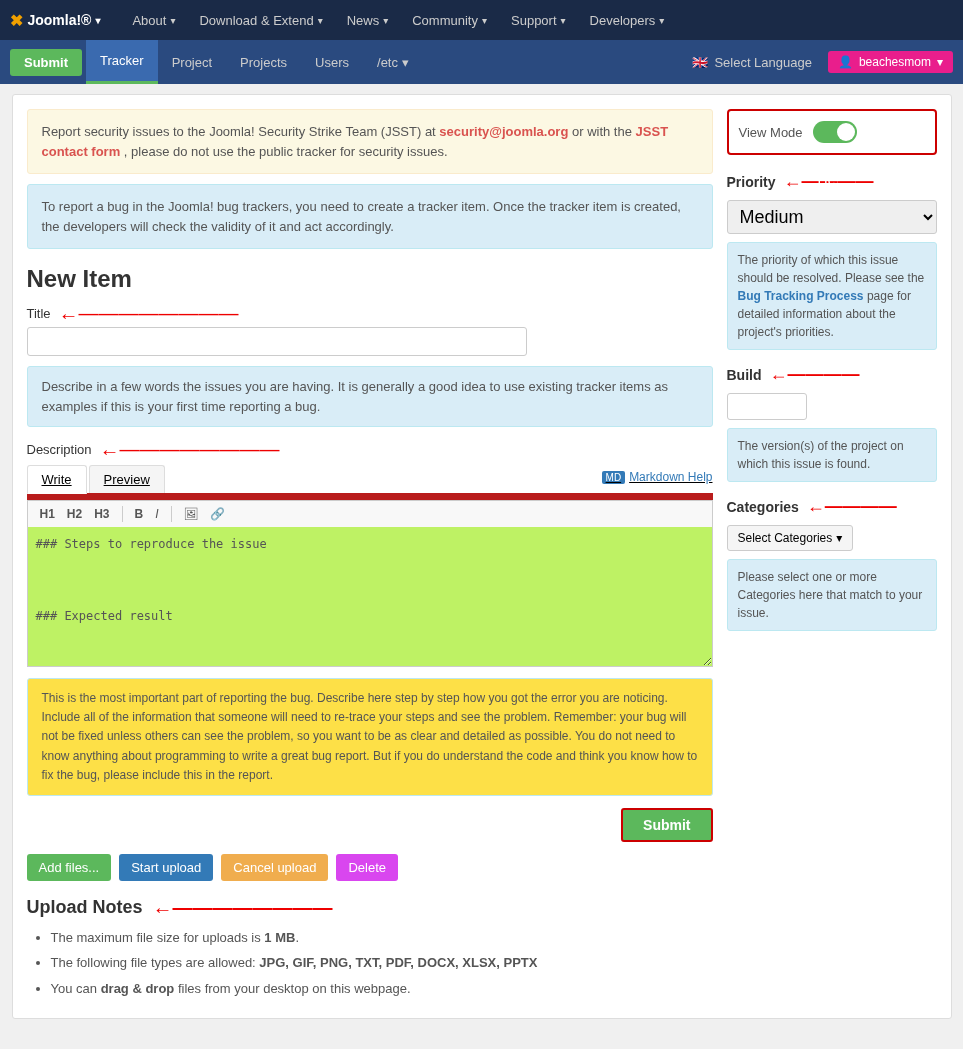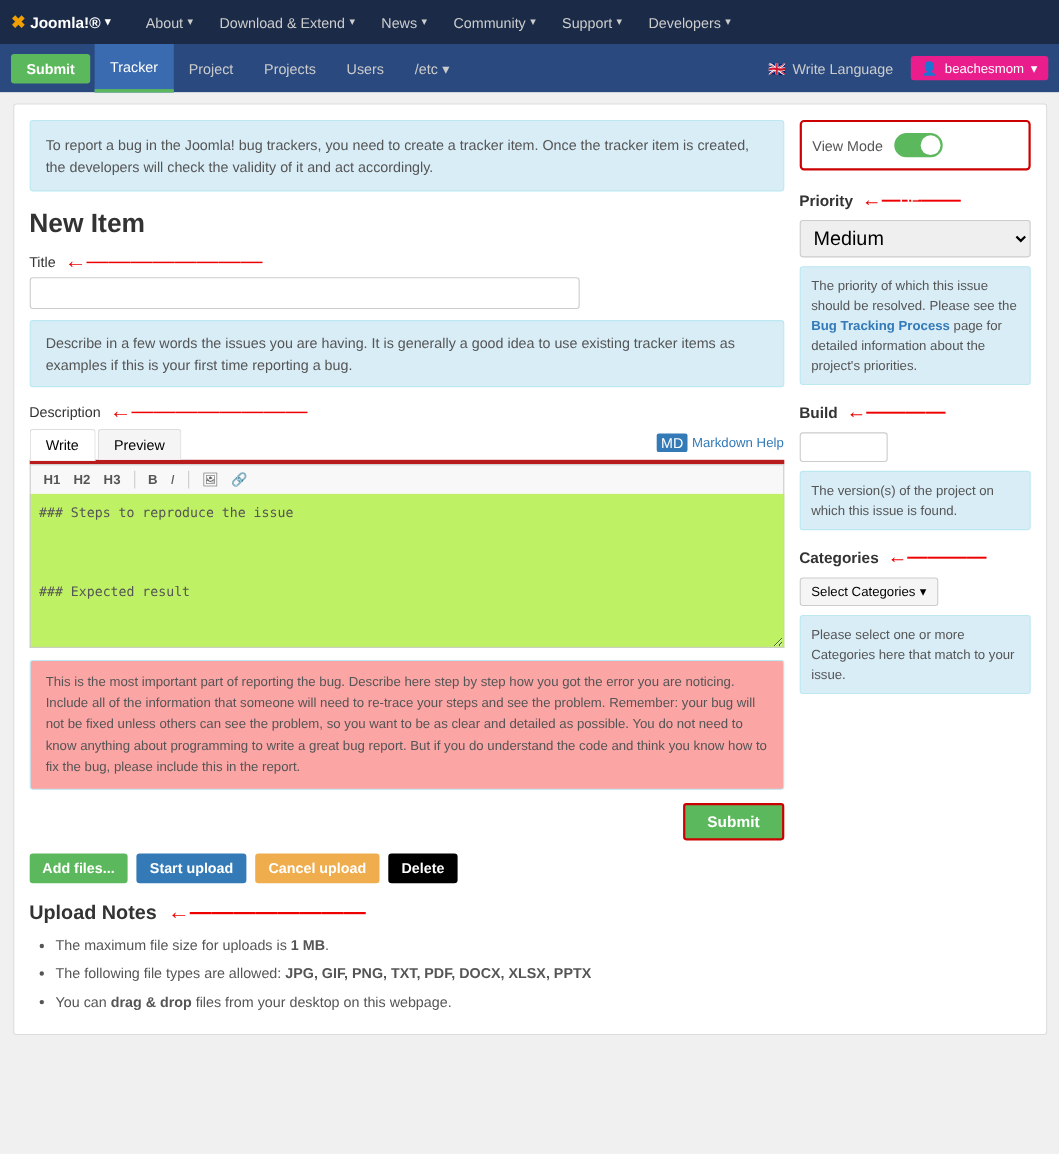--- a/index.html
+++ b/index.html
@@ -162,22 +162,23 @@
       padding: 10px 14px;
       margin-bottom: 12px;
       font-size: 13px;
       color: #555;
       line-height: 1.5;
     }
 
     
     .tabs-row {
       display: flex;
-      border-bottom: 4px solid #b91c1c;
+      border-bottom: 7px solid #b91c1c;
       margin-bottom: 0;
+      text-decoration: underline;
     }
     .tab-btn {
       padding: 6px 14px;
       border: 1px solid #ddd;
       border-bottom: none;
       background: #f5f5f5;
       cursor: pointer;
       font-size: 13px;
       border-radius: 3px 3px 0 0;
       margin-right: 2px;
@@ -230,21 +231,21 @@
       font-size: 12px;
       padding: 8px;
       resize: vertical;
       background: #bef264;
       line-height: 1.5;
       color: #555;
     }
 
     
     .desc-hint {
-      background: #fca5a5;
+      background: #fde047;
       border: 1px solid #bce8f1;
       padding: 10px 14px;
       border-radius: 3px;
       font-size: 12px;
       color: #555;
       margin-top: 8px;
       line-height: 1.6;
     }
 
     
@@ -270,26 +271,25 @@
       gap: 8px;
       margin: 6px 0 16px 0;
     }
     .upload-btn {
       padding: 6px 12px;
       border: none;
       border-radius: 3px;
       color: #fff;
       cursor: pointer;
       font-size: 13px;
-      font-weight: bold;
     }
     .btn-green { background: #5cb85c; }
     .btn-blue { background: #337ab7; }
     .btn-orange { background: #f0ad4e; }
-    .btn-red { background: #000000; }
+    .btn-red { background: #d946ef; }
 
     
     .upload-notes-title {
       font-size: 18px;
       font-weight: bold;
       color: #333;
       display: flex;
       align-items: center;
       gap: 10px;
       margin-bottom: 10px;
@@ -455,37 +455,44 @@
   <a class="sub-nav-item">Project</a>
   <a class="sub-nav-item">Projects</a>
   <a class="sub-nav-item">Users</a>
   <a class="sub-nav-item">
     <span>/etc</span>
     <span style="margin-left:4px;">▾</span>
   </a>
   <div class="sub-nav-right">
     <div class="lang-selector">
       <span>🇬🇧</span>
-      <span>Write Language</span>
+      <span>Select Language</span>
     </div>
     <div class="user-badge">
       <span>👤</span>
       <span>beachesmom</span>
       <span>▾</span>
     </div>
   </div>
 </nav>
 
 <div style="background:#f0f0f0; padding:10px;">
   <div style="max-width:940px; margin:0 auto; background:#fff; padding:14px; border:1px solid #ddd; border-radius:3px;">
     <div style="display:flex; gap:14px;">
 
       <div class="left-panel">
 
         
+        <div class="alert-warning">
+          <span>Report security issues to the Joomla! Security Strike Team (JSST) at </span>
+          <a style="color:#d9534f; font-weight:bold;">security@joomla.org</a>
+          <span> or with the </span>
+          <a style="color:#d9534f; font-weight:bold;">JSST contact form</a>
+          <span>, please do not use the public tracker for security issues.</span>
+        </div>
 
         
         <div class="alert-info">
           <span>To report a bug in the Joomla! bug trackers, you need to create a tracker item. Once the tracker item is created, the developers will check the validity of it and act accordingly.</span>
         </div>
 
         
         <h1 class="page-title">New Item</h1>
 
         
@@ -504,21 +511,21 @@
         <div class="form-label" style="margin-bottom:6px;">
           <span>Description</span>
           <span class="arrow-annotation">←————————</span>
         </div>
 
         
         <div class="tabs-row">
           <button class="tab-btn active">Write</button>
           <button class="tab-btn">Preview</button>
           <a class="markdown-help">
-            <span style="background:#337ab7; color:#fff; padding:1px 4px; border-radius:2px; font-size:13px;">MD</span>
+            <span style="background:#337ab7; color:#fff; padding:1px 4px; border-radius:2px; font-size:10px;">MD</span>
             <span>Markdown Help</span>
           </a>
         </div>
 
         
         <div class="editor-toolbar">
           <button class="toolbar-btn"><strong>H1</strong></button>
           <button class="toolbar-btn"><strong>H2</strong></button>
           <button class="toolbar-btn"><strong>H3</strong></button>
           <div class="toolbar-sep"></div>

